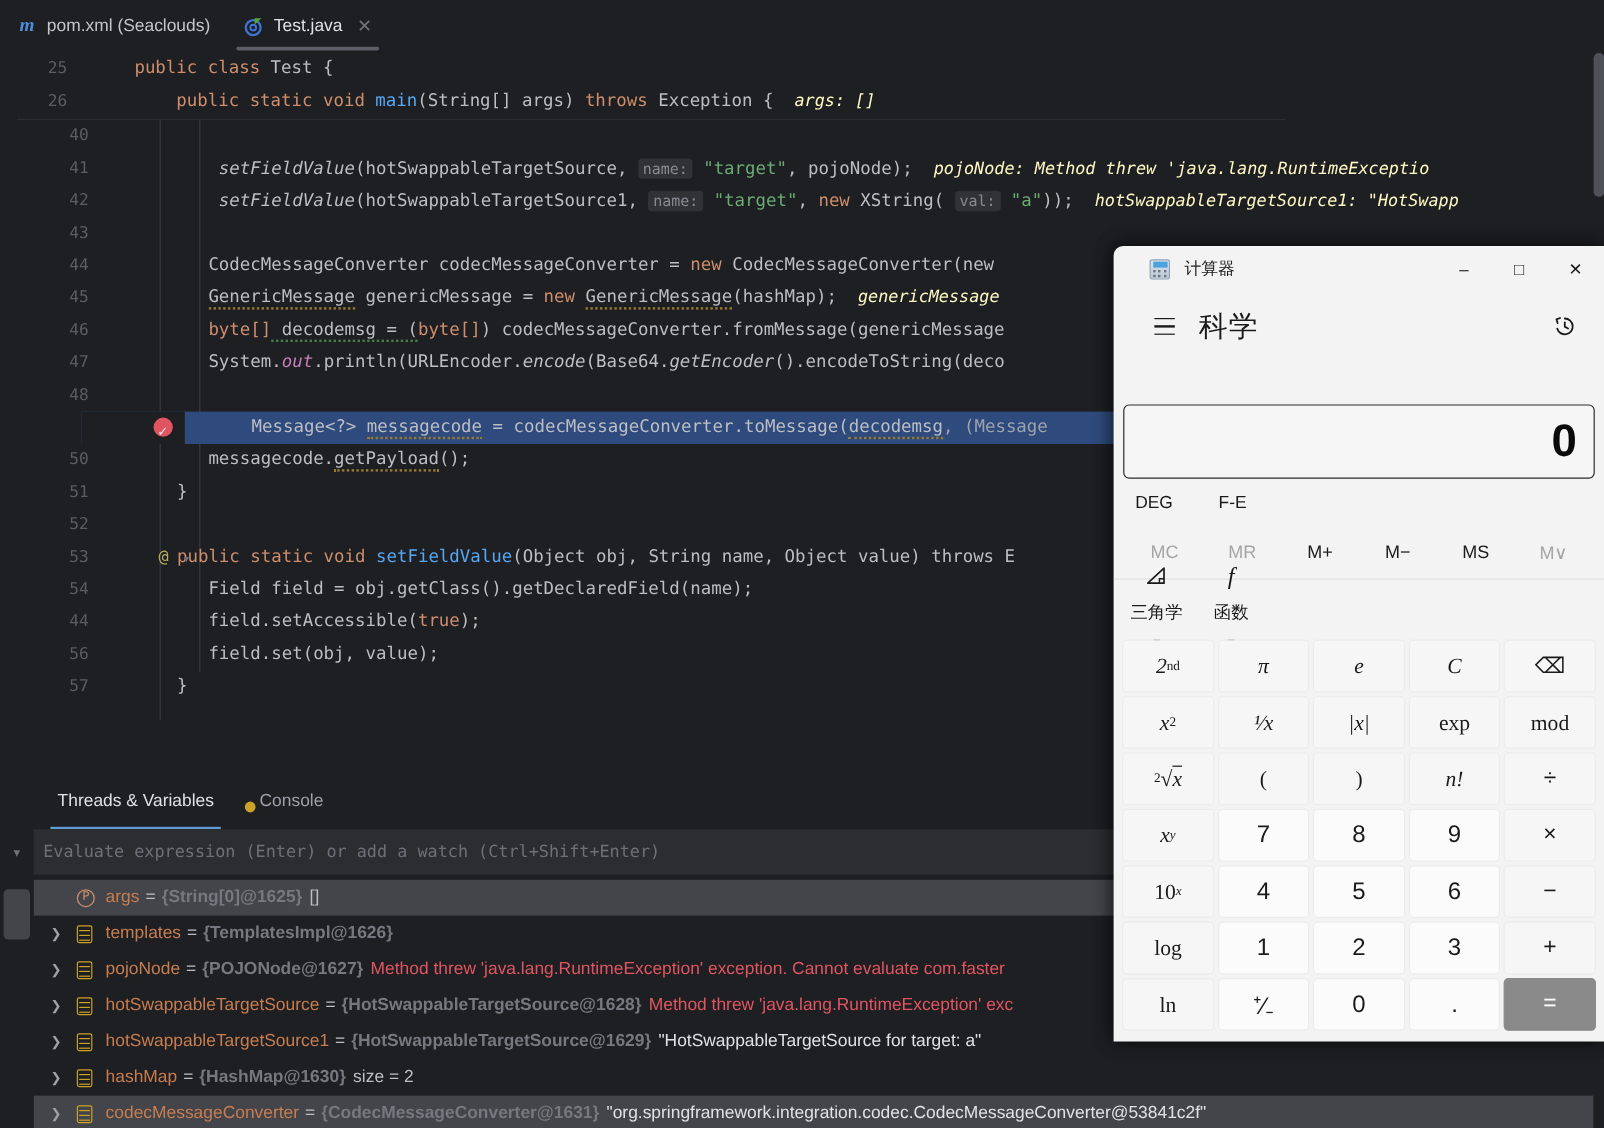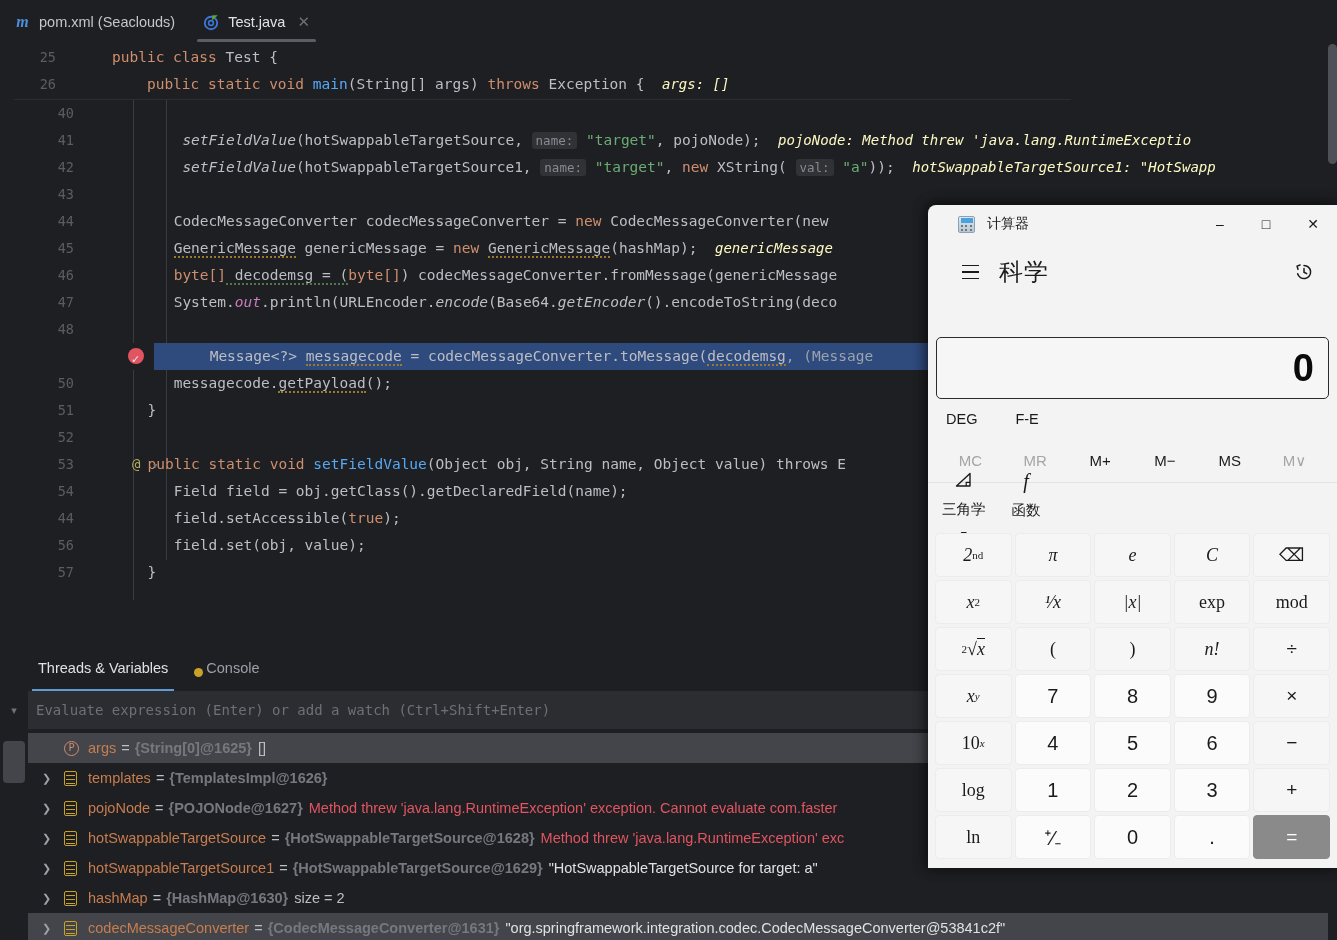--- a/index.html
+++ b/index.html
@@ -98,21 +98,21 @@
     background:#4e5157; border-radius:5px;
   }
 
   
   .debugpanel {
     position:absolute; left:0; top:645px; width:1337px; height:295px;
     background:#1e1f22;
   }
   .dbg-tabs {
     height:46px; display:flex; align-items:center; gap:6px;
-    padding-left:28px; font-size:14.5px;
+    padding-left:38px; font-size:14.5px;
   }
   .dbg-tab { position:relative; color:#9da0a8; padding:0 10px; height:46px;
              display:flex; align-items:center; }
   .dbg-tab.active { color:#dfe1e5; }
   .dbg-tab.active::after {
     content:""; position:absolute; left:4px; right:4px; bottom:0;
     height:2px; background:#5f9cd4;
   }
   .console-dot {
     width:9px; height:9px; border-radius:50%; background:#c9a227;

